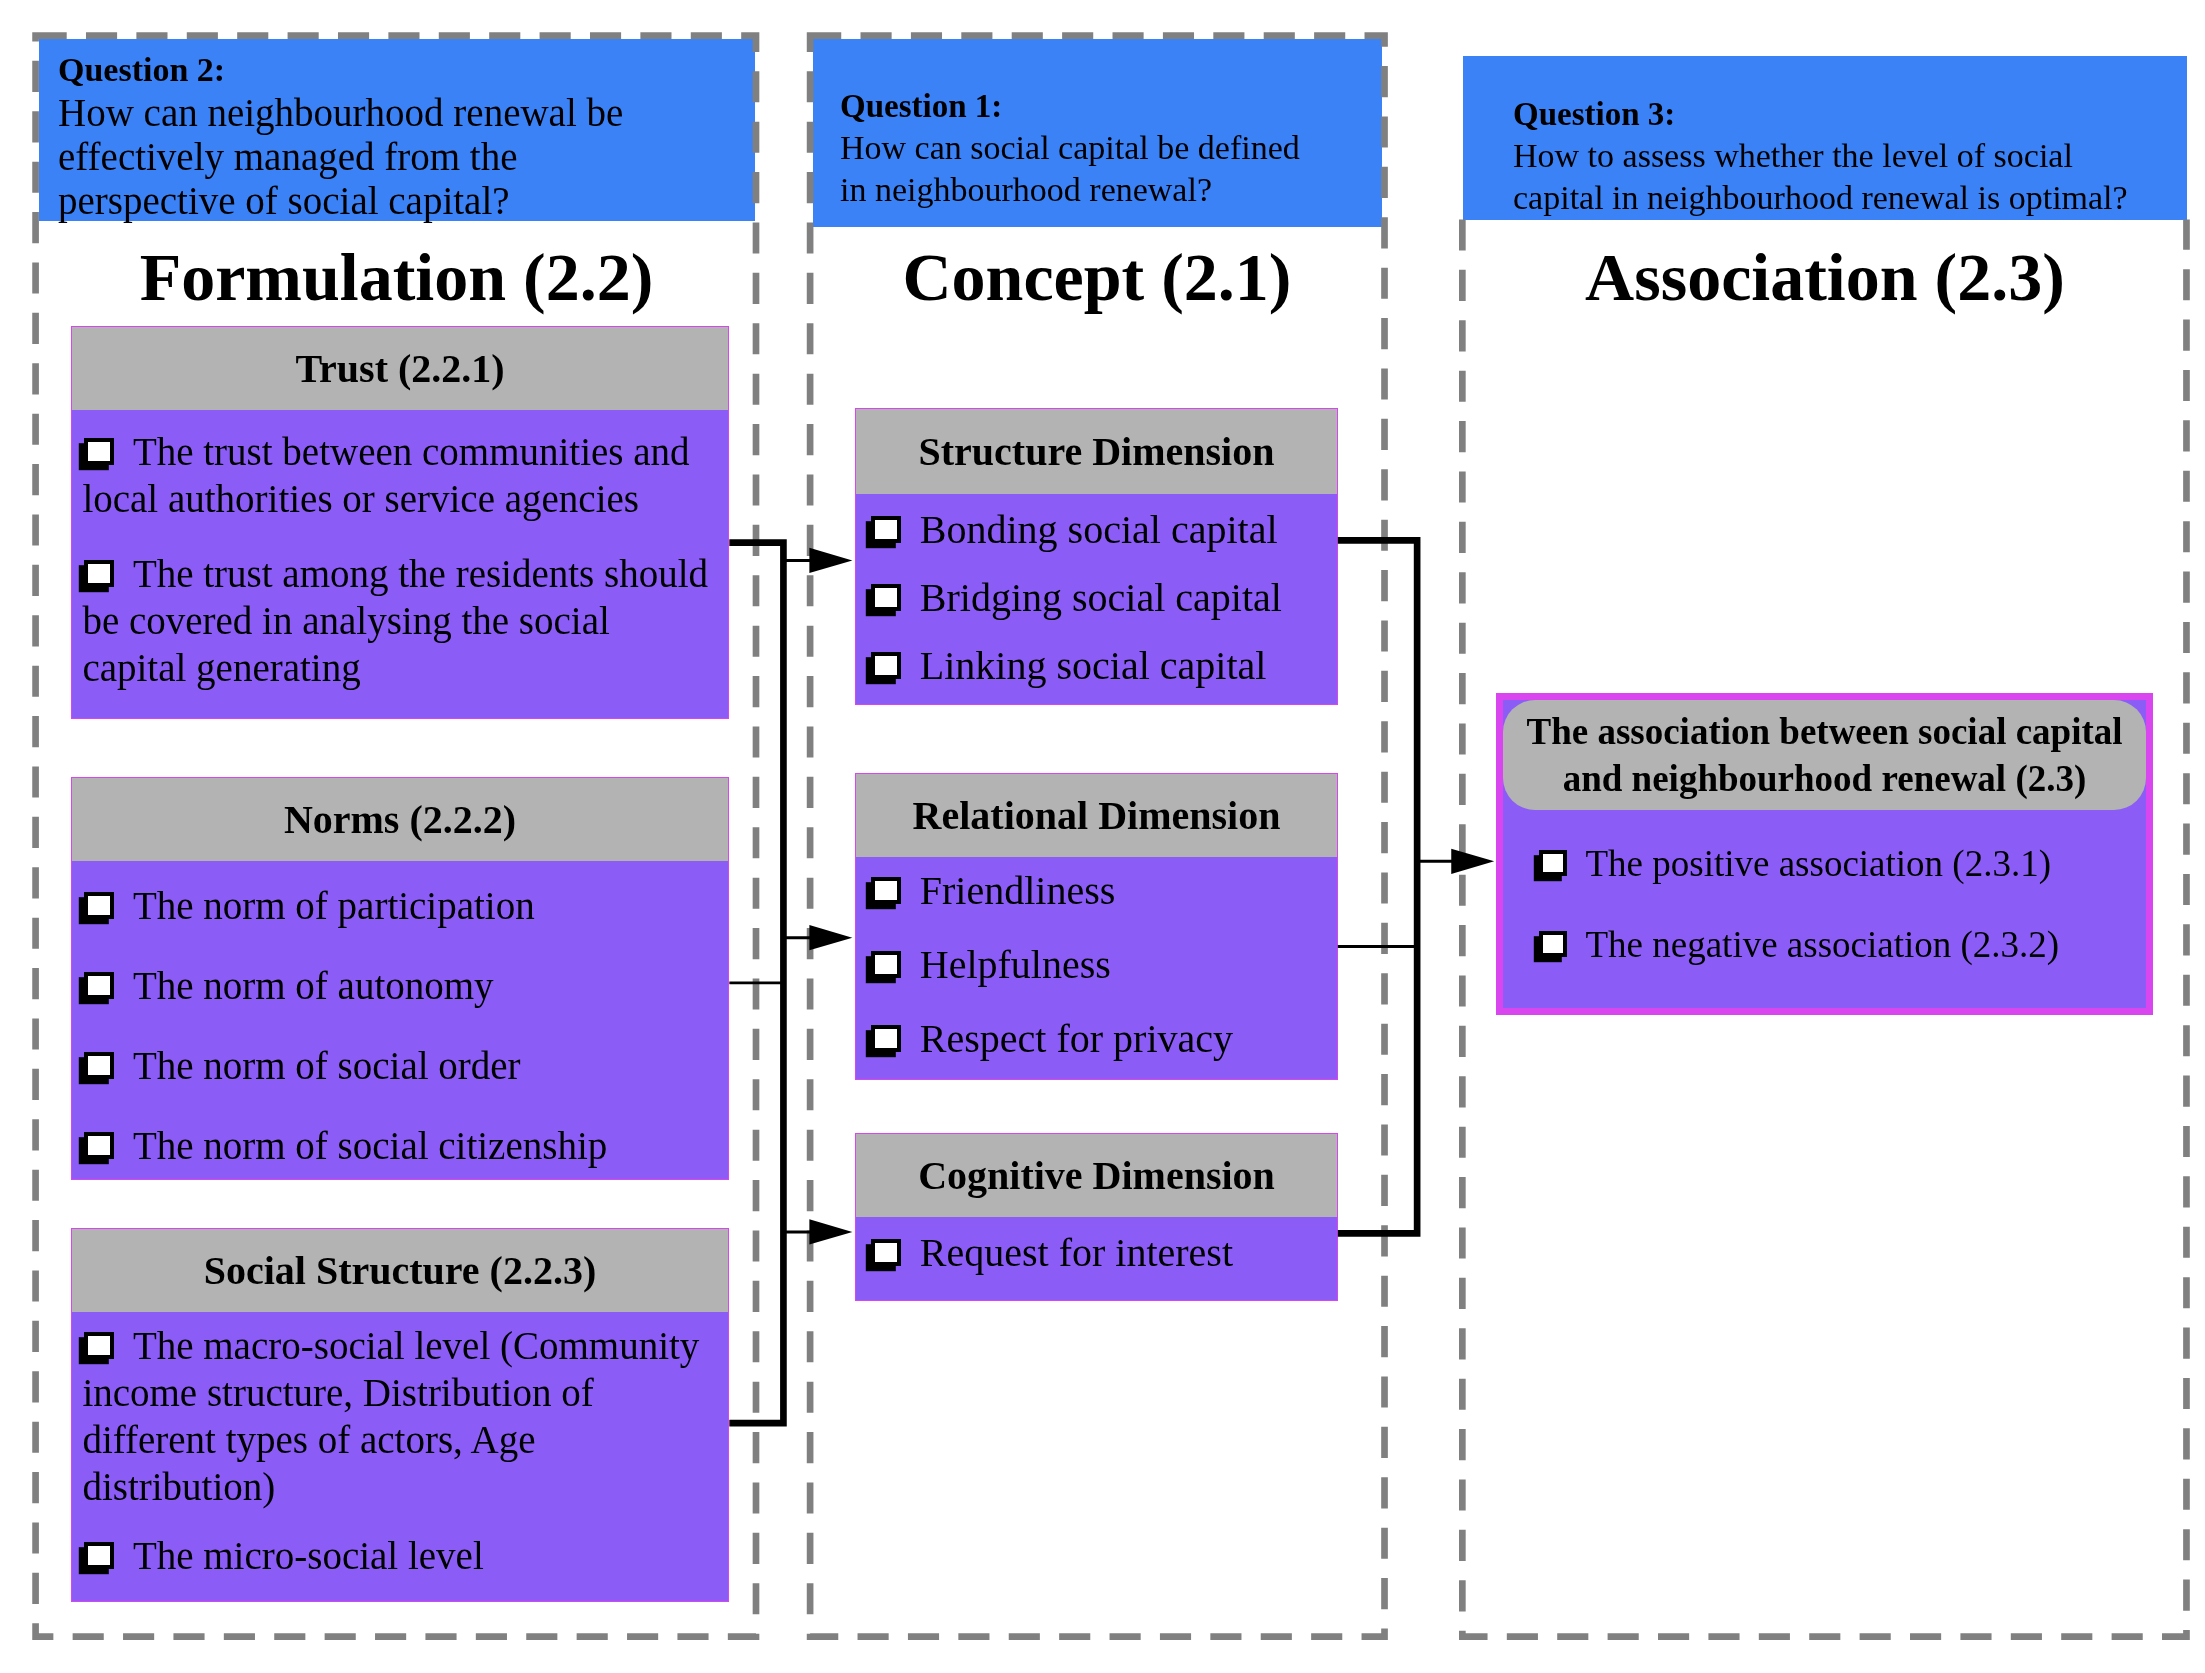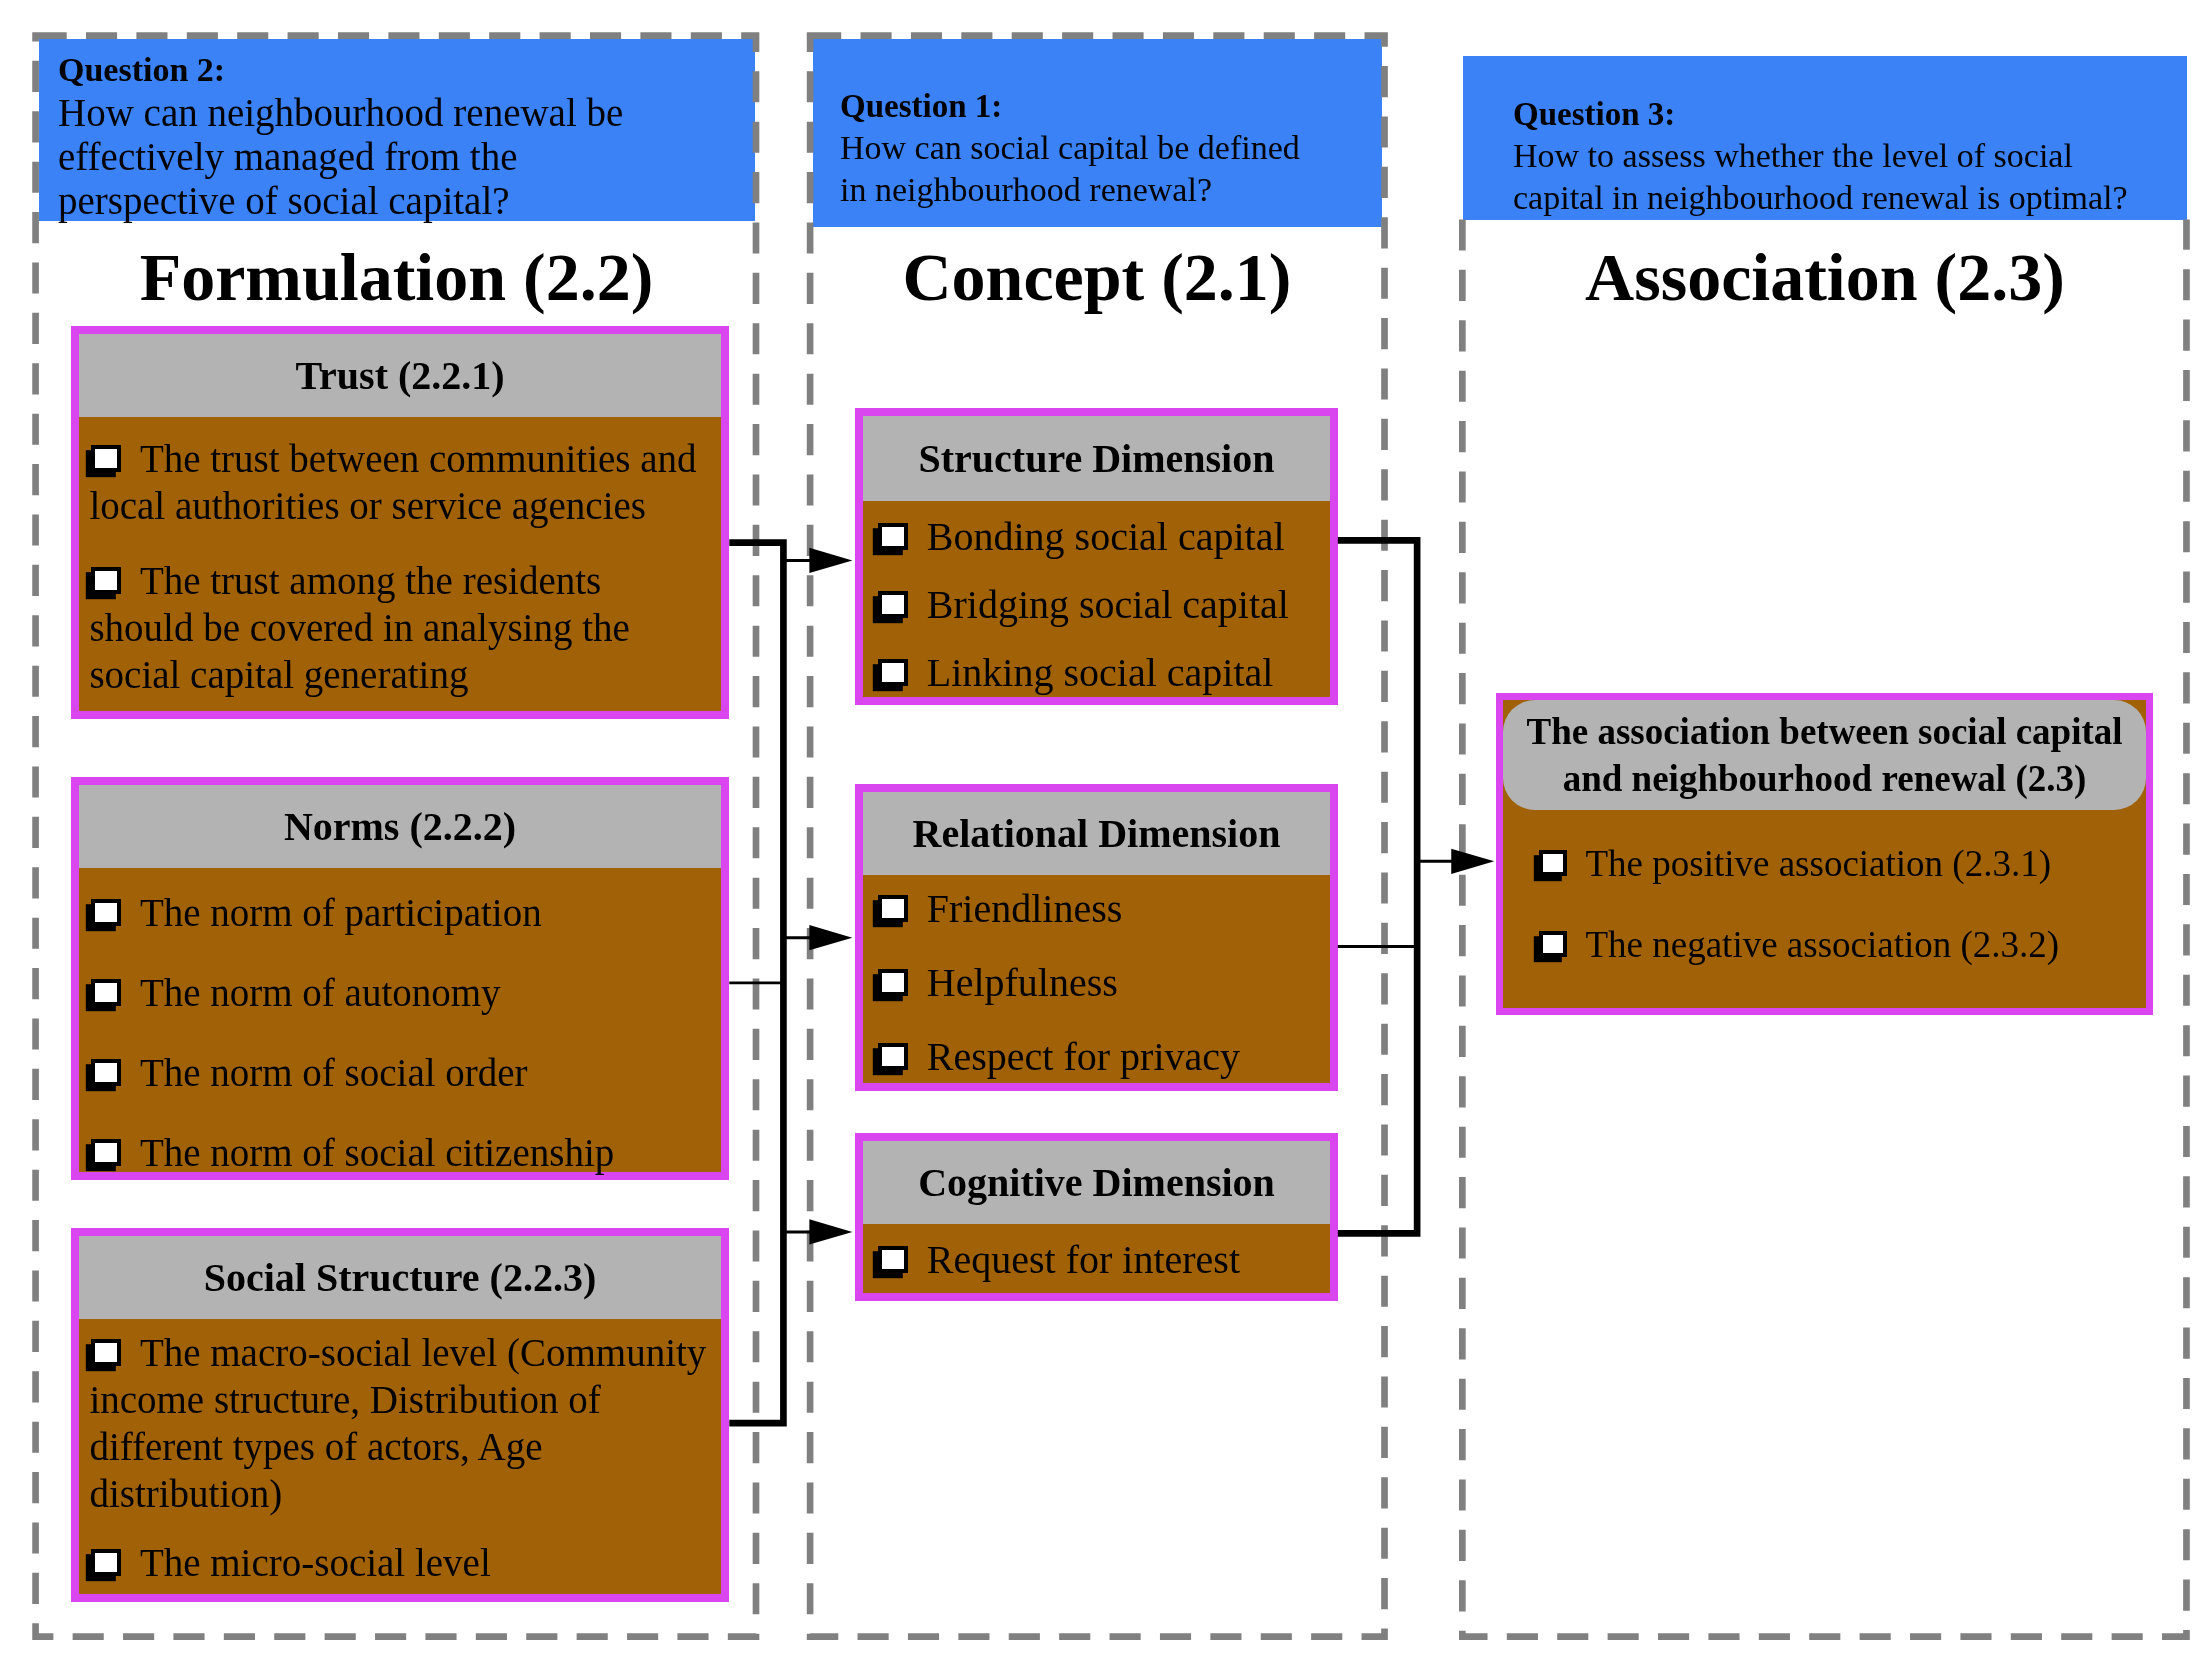--- a/index.html
+++ b/index.html
@@ -6,21 +6,21 @@
   #canvas{position:relative;width:2205px;height:1673px;background:#ffffff;overflow:hidden;
           font-family:"Liberation Serif","DejaVu Serif",serif;color:#000;}
   #overlay{position:absolute;left:0;top:0;width:2205px;height:1673px;z-index:5;pointer-events:none;}
 
   .qbox{position:absolute;background:#3b82f6;z-index:1;box-sizing:border-box;}
   .qlabel{font-weight:bold;}
   .qline{white-space:nowrap;}
 
   .coltitle{position:absolute;z-index:1;text-align:center;font-weight:bold;font-size:68px;line-height:82px;white-space:nowrap;}
 
-  .box{position:absolute;background:#a16207;border:8px solid #d946ef;box-sizing:border-box;z-index:1;}
+  .box{position:absolute;background:#8b5cf6;border:1px solid #d946ef;box-sizing:border-box;z-index:1;}
   .bhead{background:#b3b3b3;display:flex;align-items:center;justify-content:center;
          font-weight:bold;font-size:40px;text-align:center;line-height:46px;flex-direction:column;}
   .bbody{box-sizing:border-box;}
 
   .item{font-size:39px;line-height:47px;}
   .cbx{display:inline-block;width:22px;height:19px;border:4.4px solid #000;background:#fff;
        box-shadow:-5.2px 5.2px 0 0 #000;margin:0 19px 0 1.5px;vertical-align:0px;}
 
   
   #trust .bbody{padding:18px 7.4px 0 10.4px;}
@@ -100,21 +100,21 @@
 
   <div class="box midbox" id="structdim" style="left:855px;top:408px;width:483px;height:297px;">
     <div class="bhead" style="height:85px;">Structure Dimension</div>
     <div class="bbody">
       <div class="item"><span class="cbx"></span><span>Bonding social capital</span></div>
       <div class="item"><span class="cbx"></span><span>Bridging social capital</span></div>
       <div class="item"><span class="cbx"></span><span>Linking social capital</span></div>
     </div>
   </div>
 
-  <div class="box midbox" id="reldim" style="left:855px;top:773px;width:483px;height:307px;margin-top:11px;">
+  <div class="box midbox" id="reldim" style="left:855px;top:773px;width:483px;height:307px;">
     <div class="bhead" style="height:83px;">Relational Dimension</div>
     <div class="bbody" style="padding-top:10px;">
       <div class="item" style="margin-bottom:27px;"><span class="cbx"></span><span>Friendliness</span></div>
       <div class="item" style="margin-bottom:27px;"><span class="cbx"></span><span>Helpfulness</span></div>
       <div class="item"><span class="cbx"></span><span>Respect for privacy</span></div>
     </div>
   </div>
 
   <div class="box midbox" id="cogdim" style="left:855px;top:1133px;width:483px;height:168px;">
     <div class="bhead" style="height:83px;">Cognitive Dimension</div>

